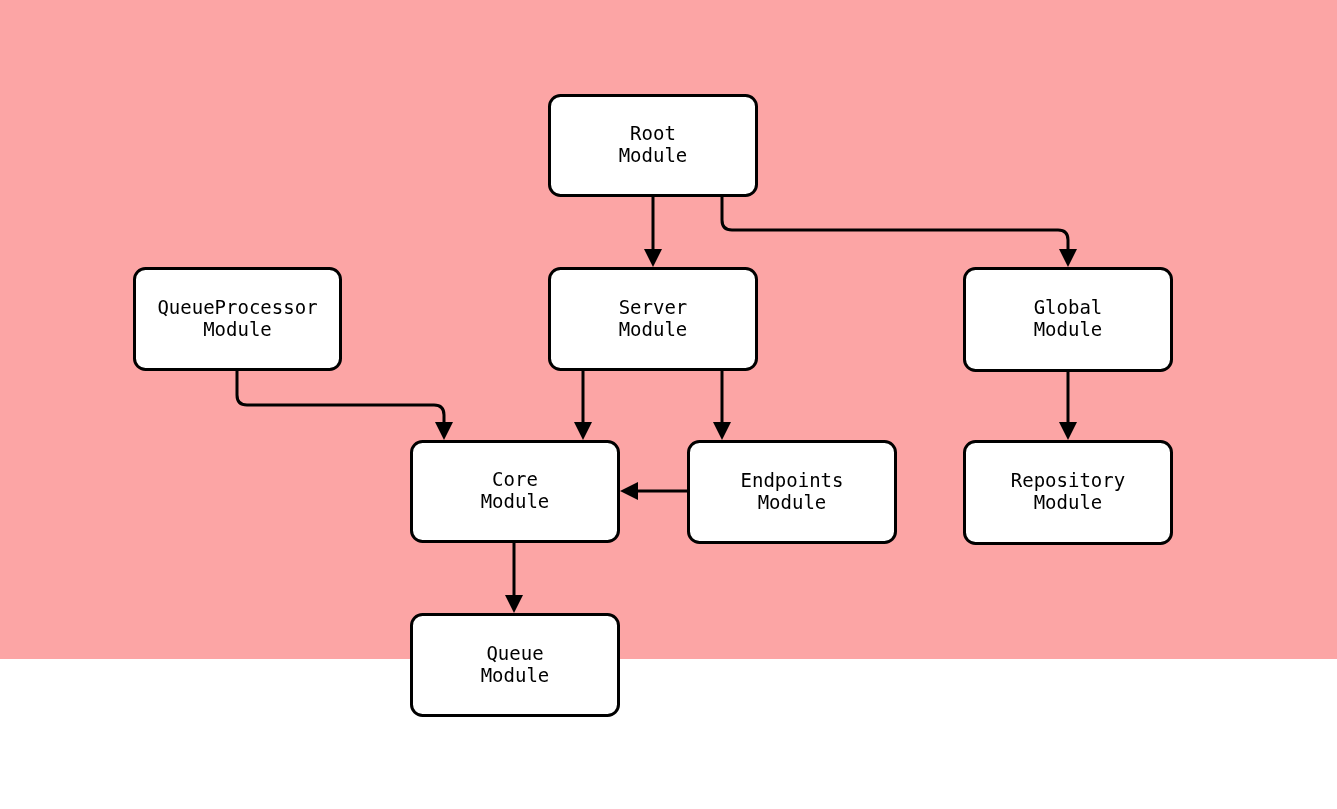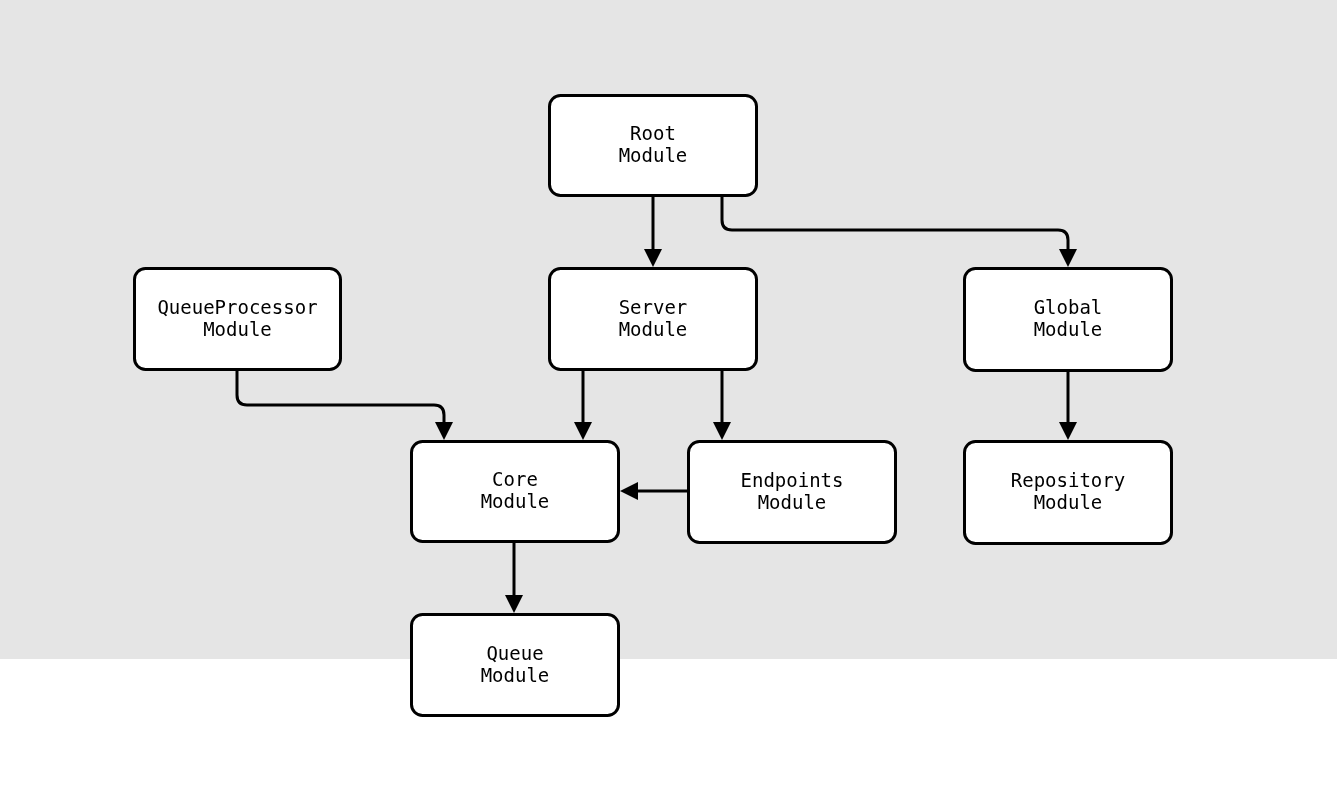--- a/index.html
+++ b/index.html
@@ -10,21 +10,21 @@
   body {
     width: 1337px;
     height: 809px;
     overflow: hidden;
     font-family: "DejaVu Sans Mono", "Liberation Mono", monospace;
   }
   #diagram-canvas {
     position: relative;
     width: 1337px;
     height: 659px;
-    background: #e5e5e5;
+    background: #fca5a5;
   }
   #diagram-svg {
     position: absolute;
     top: 0;
     left: 0;
     width: 1337px;
     height: 809px;
     display: block;
   }
   .node-box {

